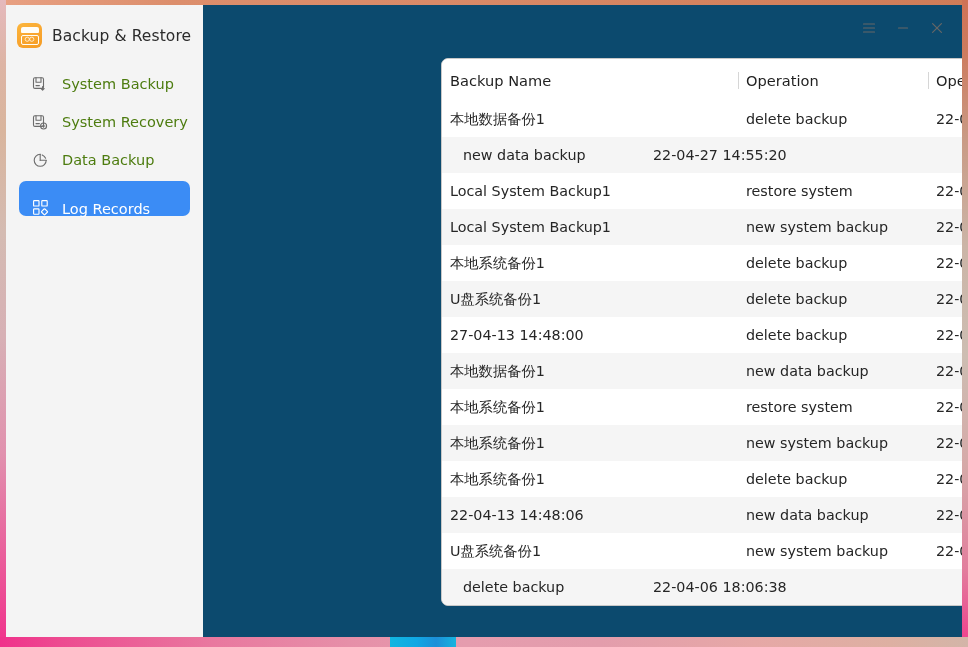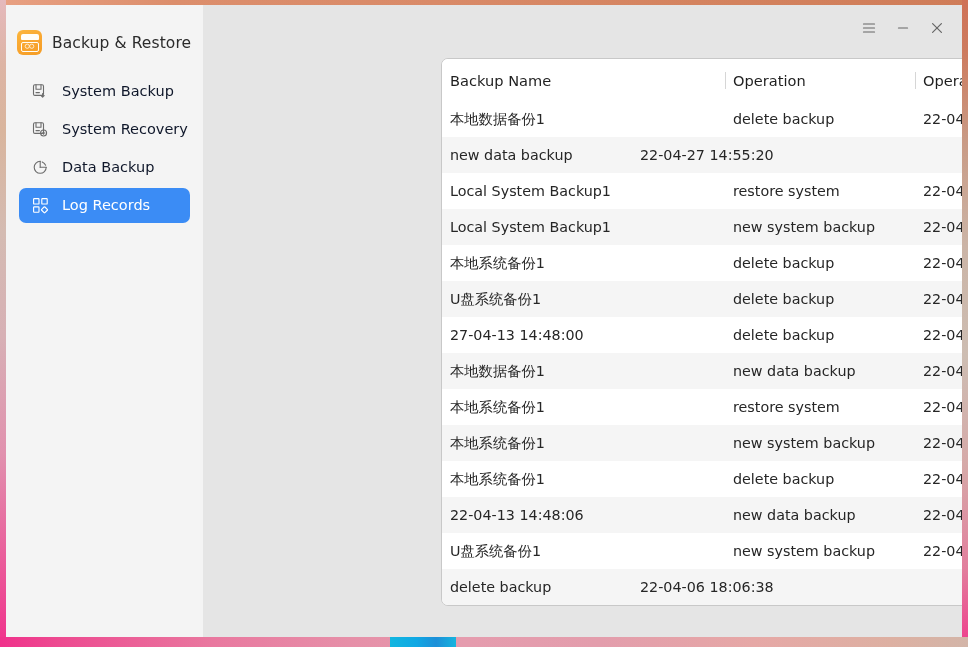--- a/index.html
+++ b/index.html
@@ -60,21 +60,21 @@
     overflow: hidden;
   }
 
   
   #sidebar {
     width: 197px;
     flex: 0 0 197px;
     background: #f4f4f4;
     display: flex;
     flex-direction: column;
-    padding-top: 7px;
+    padding-top: 0;
   }
 
   #brand {
     display: flex;
     align-items: center;
     gap: 10px;
     padding: 13px 0 0 11px;
     height: 48px;
   }
 
@@ -123,45 +123,46 @@
   }
 
   .nav-item {
     display: flex;
     align-items: center;
     gap: 13px;
     height: 35px;
     padding: 0 0 0 13px;
     border-radius: 7px;
     cursor: pointer;
-    color: #0f172a;
+    color: #4d7c0f;
     font-size: 14.5px;
     white-space: nowrap;
     user-select: none;
   }
   .nav-item.active, .nav-item.active:hover {
     background: #3b8cf5;
     color: #ffffff;
+    align-items: flex-end;
   }
   .nav-icon {
     width: 17px; height: 17px;
     flex: 0 0 17px;
     display: flex;
     align-items: center;
     justify-content: center;
   }
   .nav-icon svg { display: block; }
   .nav-item svg { stroke: #6c6c6c; }
   .nav-item.active svg { stroke: #ffffff; }
   .nav-label { line-height: 1; }
 
   
   #main {
     flex: 1 1 auto;
-    background: #e5e5e5;
+    background: #0c4a6e;
     position: relative;
   }
 
   #titlebar-controls {
     position: absolute;
     top: 0; right: 8px;
     height: 46px;
     display: flex;
     align-items: center;
     gap: 0;
@@ -212,21 +213,21 @@
     position: relative;
   }
 
   .cell {
     padding: 0 0 0 8px;
     white-space: nowrap;
     overflow: hidden;
     text-overflow: ellipsis;
   }
   .c-name { flex: 0 0 283px; width: 283px; }
-  .c-op   { flex: 0 0 190px; width: 190px; }
+  .c-op   { flex: 0 0 190px; width: 190px; margin-left: 13px; }
   .c-time { flex: 1 1 auto; }
 
   .hdr .cell { position: relative; }
   .hdr .c-op::before, .hdr .c-time::before {
     content: "";
     position: absolute;
     left: 0; top: 50%;
     transform: translateY(-50%);
     width: 1px; height: 20px;
     background: #d6d6d6;

